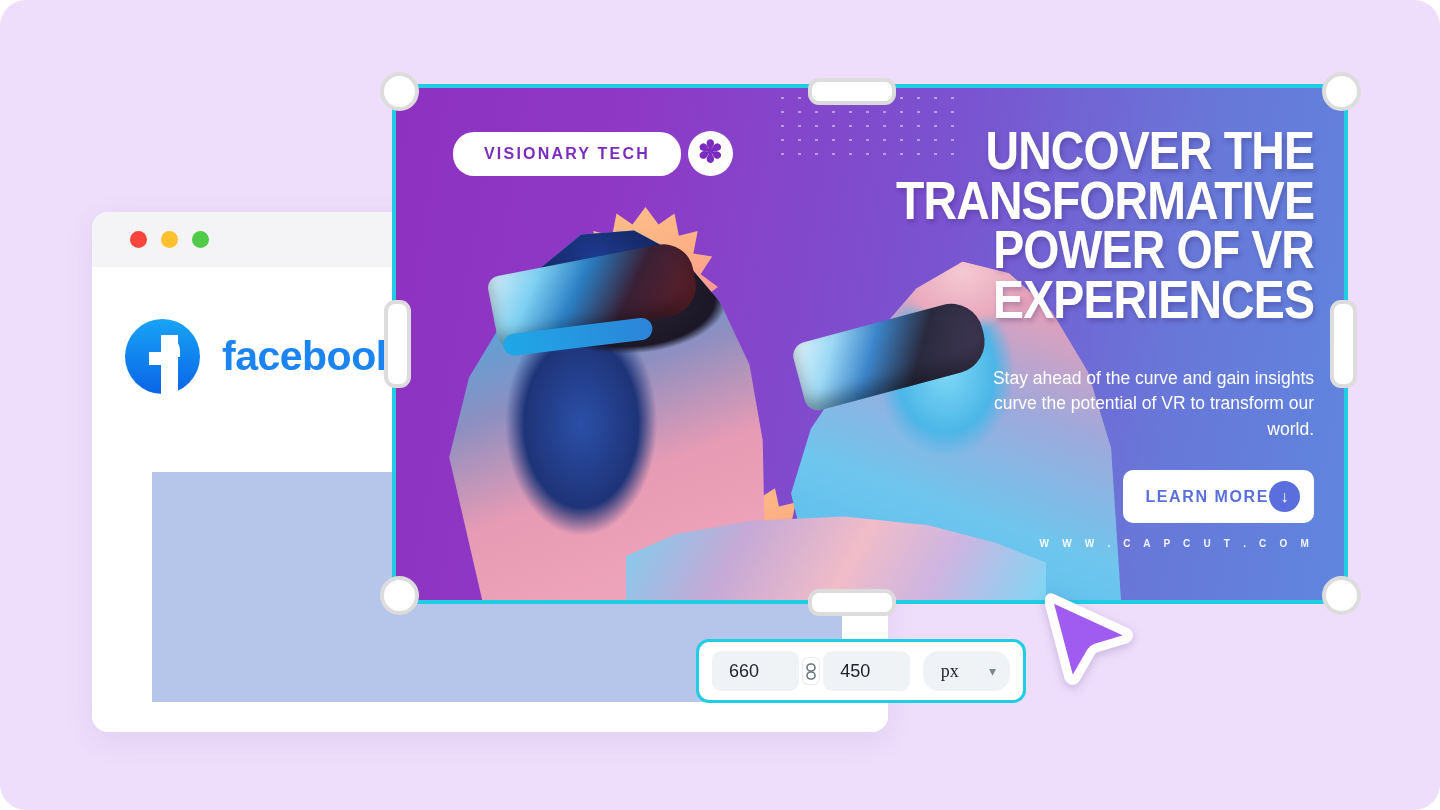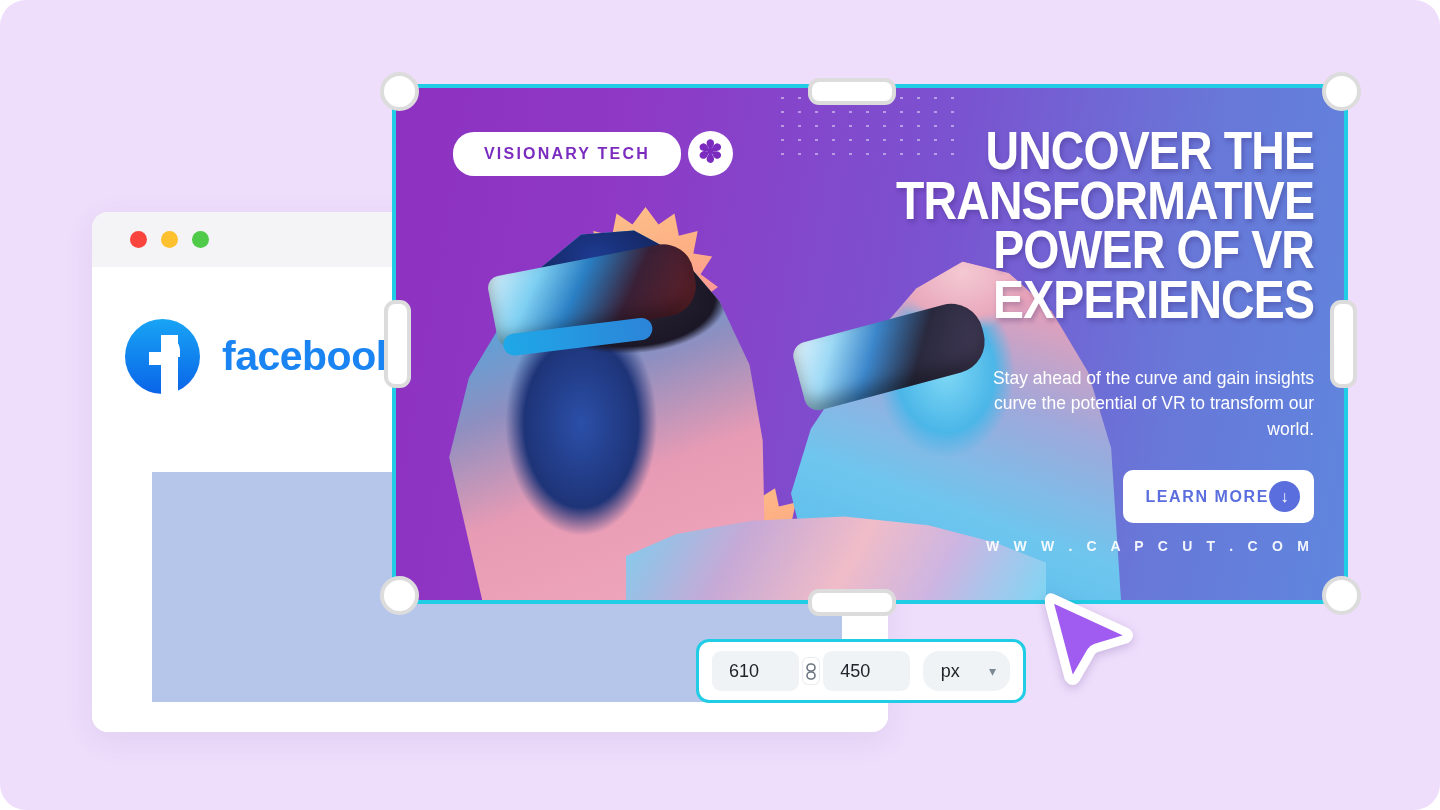--- a/index.html
+++ b/index.html
@@ -190,21 +190,21 @@
     font-size:16px; font-weight:800; color:#5a6ede; letter-spacing:1.6px;
   }
   #cta-arrow {
     width:31px; height:31px; border-radius:50%;
     background:#5a6ede; color:#fff;
     display:flex; align-items:center; justify-content:center;
     font-size:16px; line-height:1;
   }
   #weburl {
     position:absolute; right:30px; top:450px;
-    color:rgba(255,255,255,.92); font-size:14px;
+    color:rgba(255,255,255,.92); font-size:10px;
     font-weight:600; letter-spacing:5.2px;
   }
 
   
   .handle-circle {
     position:absolute; width:39px; height:39px; border-radius:50%;
     background:#fff; border:4px solid #dcdcdc; z-index:6;
   }
   .handle-bar {
     position:absolute; background:#fff; border:4px solid #dcdcdc;
@@ -235,21 +235,21 @@
     background:#fff; border-radius:5px;
     display:flex; align-items:center; justify-content:center;
     position:relative; z-index:2;
     box-shadow:0 0 0 1px #e8ebef;
   }
   #unit-select {
     width:98px; height:40px; margin-left:13px;
     background:#f0f3f6; border-radius:16px;
     display:flex; align-items:center; justify-content:space-between;
     padding:0 14px 0 18px;
-    font-size:18px; color:#20242b;
+    font-size:18px; color:#20242b;font-family:Liberation Serif, serif;
   }
   #unit-chevron { color:#7c8794; font-size:14px; }
 
   
   #cursor {
     position:absolute; left:1038px; top:586px;
     width:100px; height:100px; z-index:10;
     filter:drop-shadow(0 3px 5px rgba(90,60,140,.25));
   }
 </style>
@@ -315,21 +315,21 @@
   <div class="handle-circle" style="left:1322px; top:72px;"></div>
 
   <div class="handle-bar h-left" style="left:384px;  top:300px;"></div>
   <div class="handle-bar h-right" style="left:1330px; top:300px;"></div>
 
   <div class="handle-circle" style="left:380px;  top:576px;"></div>
   <div class="handle-bar h-bottom" style="left:808px; top:589px;"></div>
   <div class="handle-circle" style="left:1322px; top:576px;"></div>
 
   <div id="dim-toolbar">
-    <div class="dim-field">610</div>
+    <div class="dim-field">660</div>
     <div id="link-btn">
       <svg width="12" height="17" viewBox="0 0 12 17" fill="none" aria-hidden="true">
         <rect x="2" y="1" width="8" height="7" rx="3.5" stroke="#6b7682" stroke-width="1.6"></rect>
         <rect x="2" y="9" width="8" height="7" rx="3.5" stroke="#6b7682" stroke-width="1.6"></rect>
       </svg>
     </div>
     <div class="dim-field">450</div>
     <div id="unit-select">
       <span>px</span>
       <span id="unit-chevron">▾</span>

